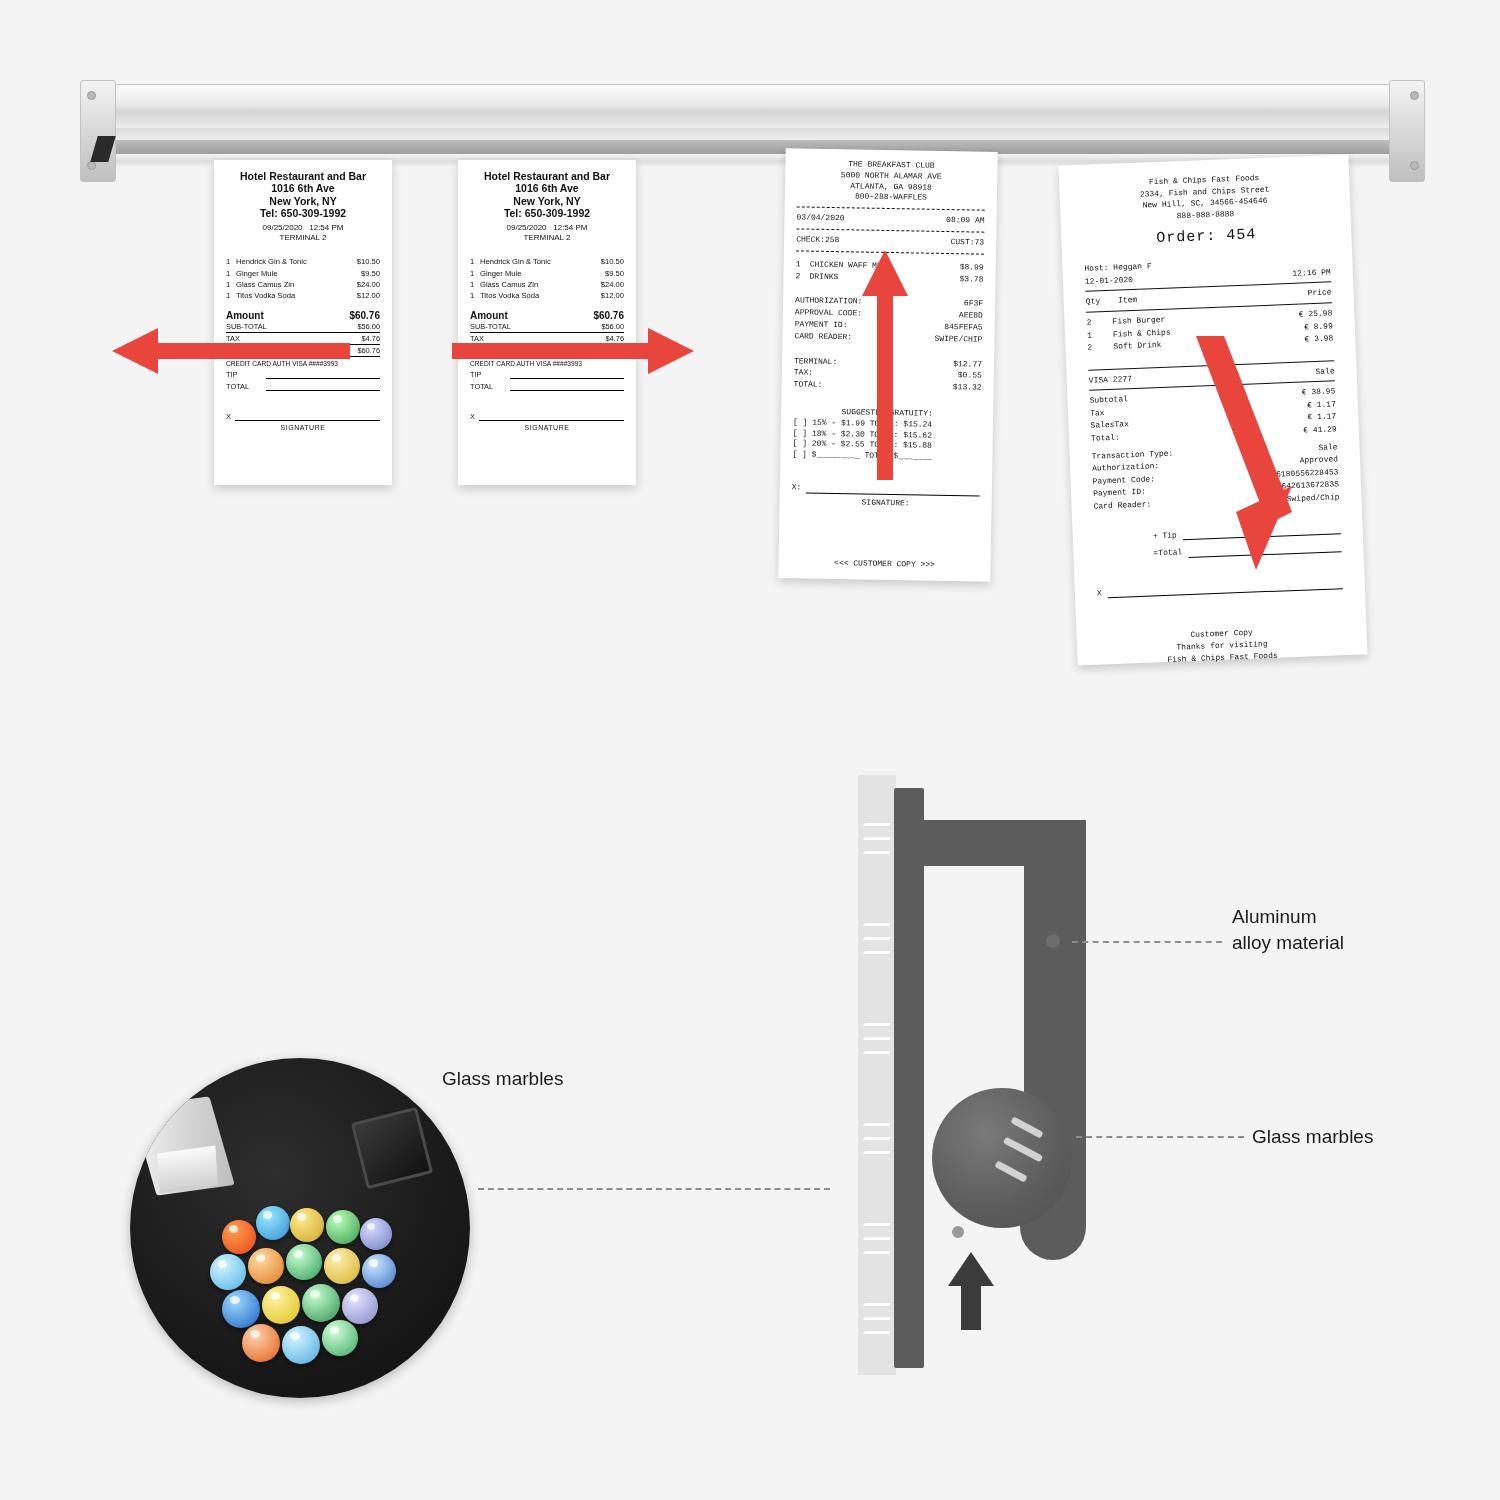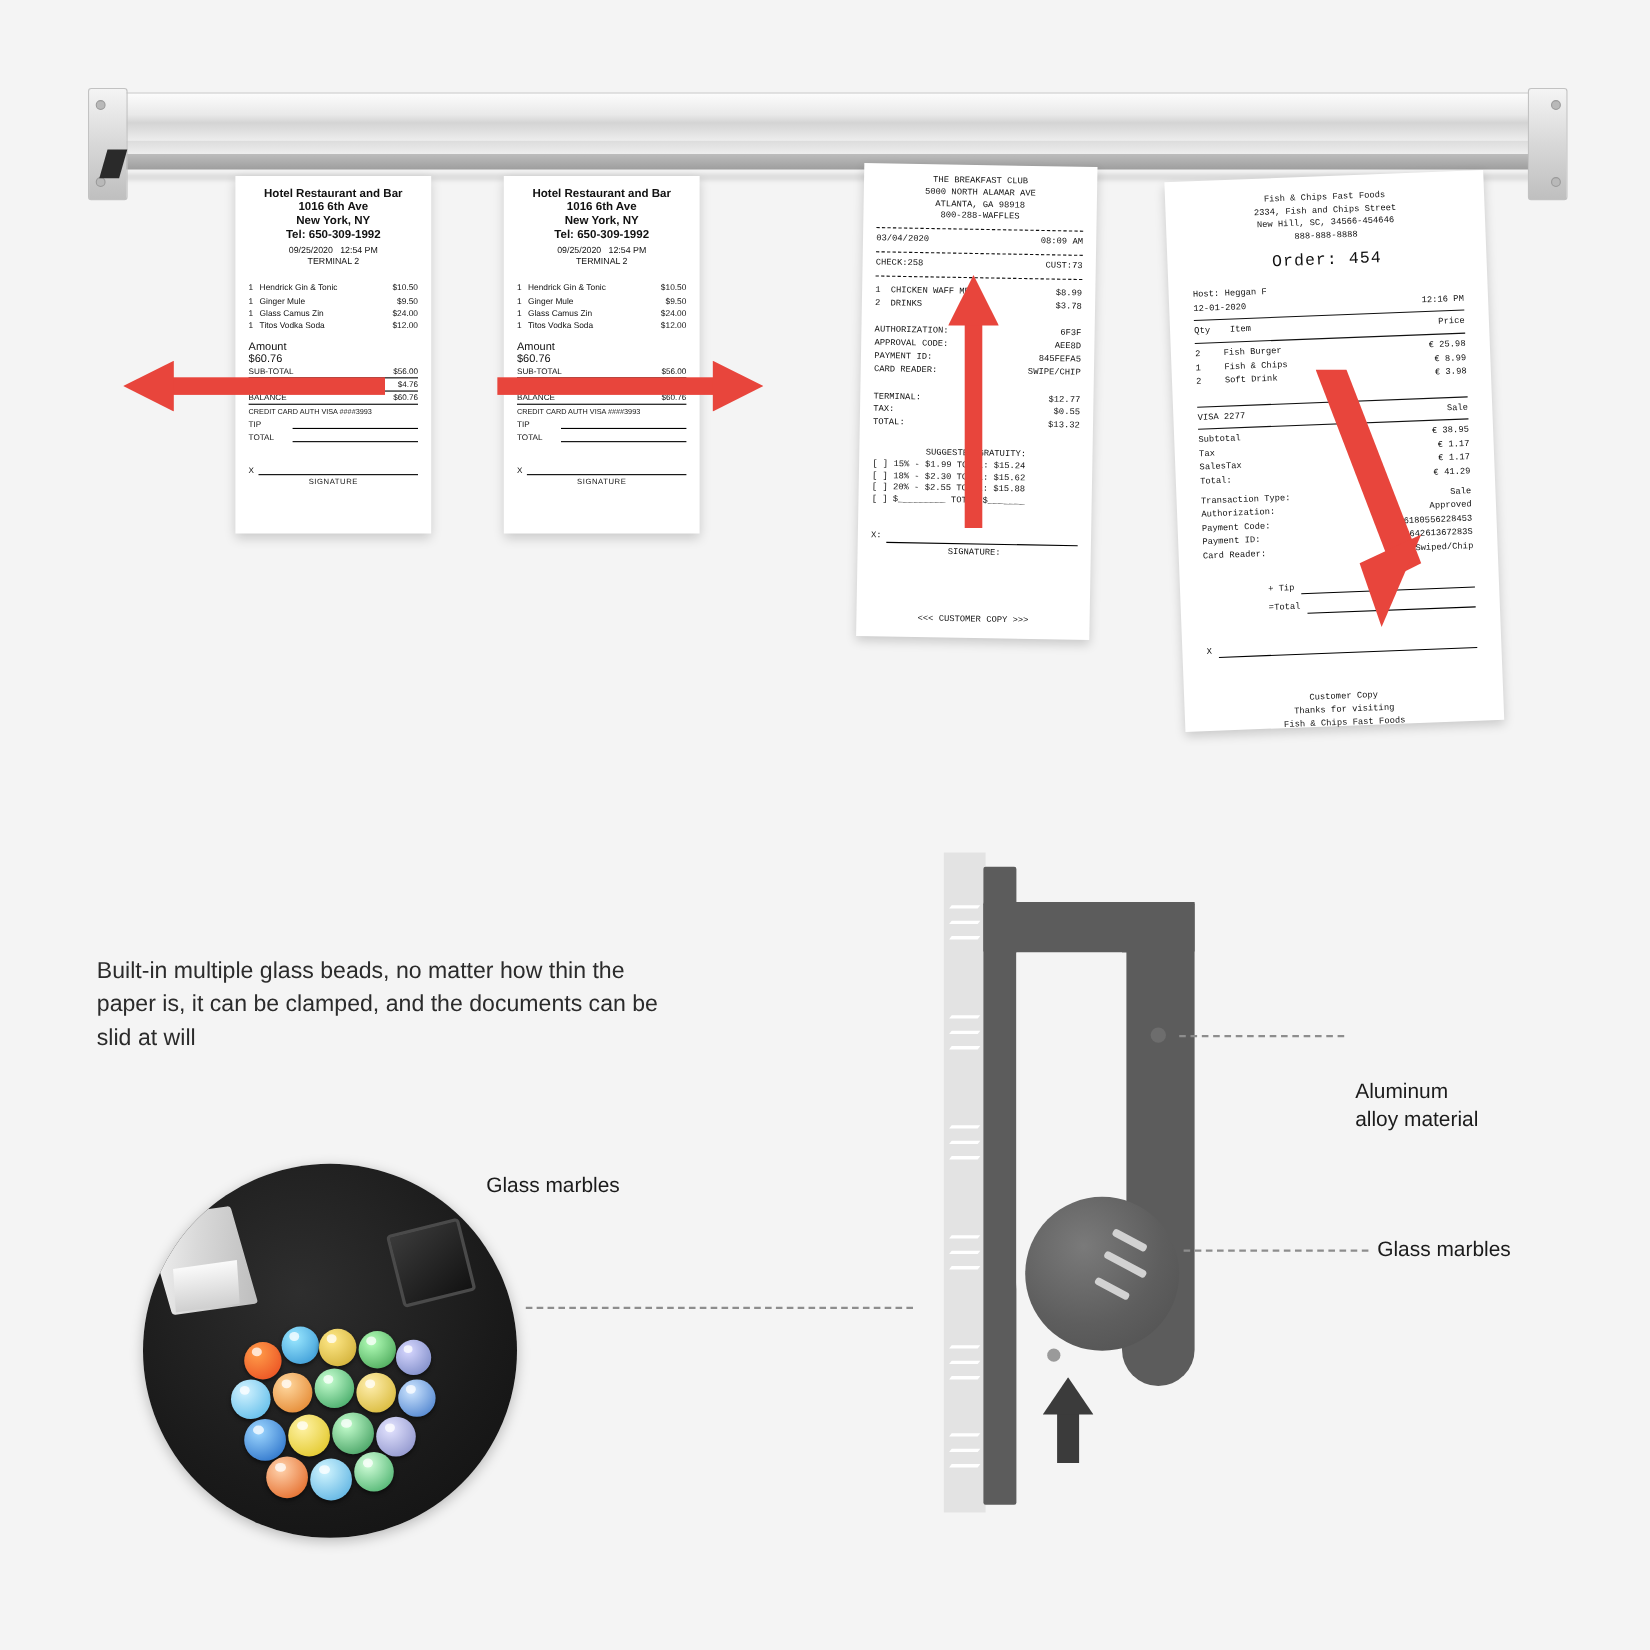--- a/index.html
+++ b/index.html
@@ -62,21 +62,21 @@
   .row{display:flex;justify-content:space-between;}
   .hr{border-top:1px solid #111;margin:4px 0;}
   .dashed{border-top:1px dashed #111;margin:5px 0;}
 
   
   .rc-head{font-size:10.5px;font-weight:bold;line-height:1.18;}
   .rc-sub{font-size:8px;margin-top:3px;line-height:1.3;}
   .rc-items{font-size:7.6px;margin-top:14px;}
   .rc-items .row{margin:2.4px 0;}
   .rc-items .qty{width:12px;display:inline-block;}
-  .rc-amount{font-size:10px;font-weight:normal;margin-top:10px;flex-direction:column;}
+  .rc-amount{font-size:10px;font-weight:bold;margin-top:10px;}
   .rc-tot{font-size:7.4px;}
   .rc-tot .row{margin:1px 0;border-bottom:1px solid #000;padding-bottom:1px;}
   .rc-tip{font-size:7.4px;}
   .rc-tip .tl{display:flex;align-items:flex-end;gap:6px;margin:3px 0;}
   .rc-tip .tl span{width:34px;}
   .rc-tip .tl i{flex:1;border-bottom:1px solid #000;height:8px;font-style:normal;}
   .sigline{margin-top:20px;font-size:7.4px;}
   .sigline .sl{display:flex;align-items:flex-end;gap:4px;}
   .sigline .sl i{flex:1;border-bottom:1px solid #000;height:9px;font-style:normal;}
   .sigword{text-align:center;font-size:7px;margin-top:3px;letter-spacing:.5px;}
@@ -542,21 +542,20 @@
   </div>
   <div class="arrow" style="left:1196px;top:336px;">
     <svg width="110" height="234" viewBox="0 0 110 234">
       <g fill="#e8453c">
         <polygon points="0,0 28,0 96,176 72,188"></polygon>
         <polygon points="60,234 96,150 40,176"></polygon>
       </g>
     </svg>
   </div>
 
-  <div class="blurb">Built-in multiple glass beads, no matter how thin the paper is, it can be clamped, and the documents can be slid at will</div>
 
   <div class="photo">
     <div class="clip-a"></div>
     <div class="clip-b"></div>
     <div class="marble" style="left:92px;top:162px;width:34px;height:34px;background:radial-gradient(circle at 35% 30%,#ff9d4a,#e8451c);"></div>
     <div class="marble" style="left:126px;top:148px;width:34px;height:34px;background:radial-gradient(circle at 35% 30%,#9be8ff,#2d8fd0);"></div>
     <div class="marble" style="left:160px;top:150px;width:34px;height:34px;background:radial-gradient(circle at 35% 30%,#ffe98a,#caa72a);"></div>
     <div class="marble" style="left:196px;top:152px;width:34px;height:34px;background:radial-gradient(circle at 35% 30%,#b5ffba,#3a9b4a);"></div>
     <div class="marble" style="left:230px;top:160px;width:32px;height:32px;background:radial-gradient(circle at 35% 30%,#d8d8ff,#6f7fbe);"></div>
     <div class="marble" style="left:80px;top:196px;width:36px;height:36px;background:radial-gradient(circle at 35% 30%,#d3f3ff,#4db4e6);"></div>
@@ -602,21 +601,21 @@
   <div class="brk-inner"></div>
   <div class="ball">
     <i style="left:78px;top:36px;width:34px;transform:rotate(28deg);"></i>
     <i style="left:70px;top:58px;width:42px;transform:rotate(28deg);"></i>
     <i style="left:62px;top:80px;width:34px;transform:rotate(28deg);"></i>
   </div>
   <div class="nub"></div>
   <div class="nub2"></div>
 
   <div class="lead" style="left:1072px;top:941px;width:150px;"></div>
-  <div class="calloutlabel" style="left:1232px;top:980px;white-space:pre-line;">Aluminum
+  <div class="calloutlabel" style="left:1232px;top:904px;white-space:pre-line;">Aluminum
 alloy material</div>
 
   <div class="lead" style="left:1076px;top:1136px;width:168px;"></div>
   <div class="calloutlabel" style="left:1252px;top:1124px;">Glass marbles</div>
 
   <div class="upArrow">
     <svg width="46" height="78" viewBox="0 0 46 78">
       <g fill="#3b3b3b">
         <rect x="13" y="30" width="20" height="48"></rect>
         <polygon points="23,0 0,34 46,34"></polygon>

